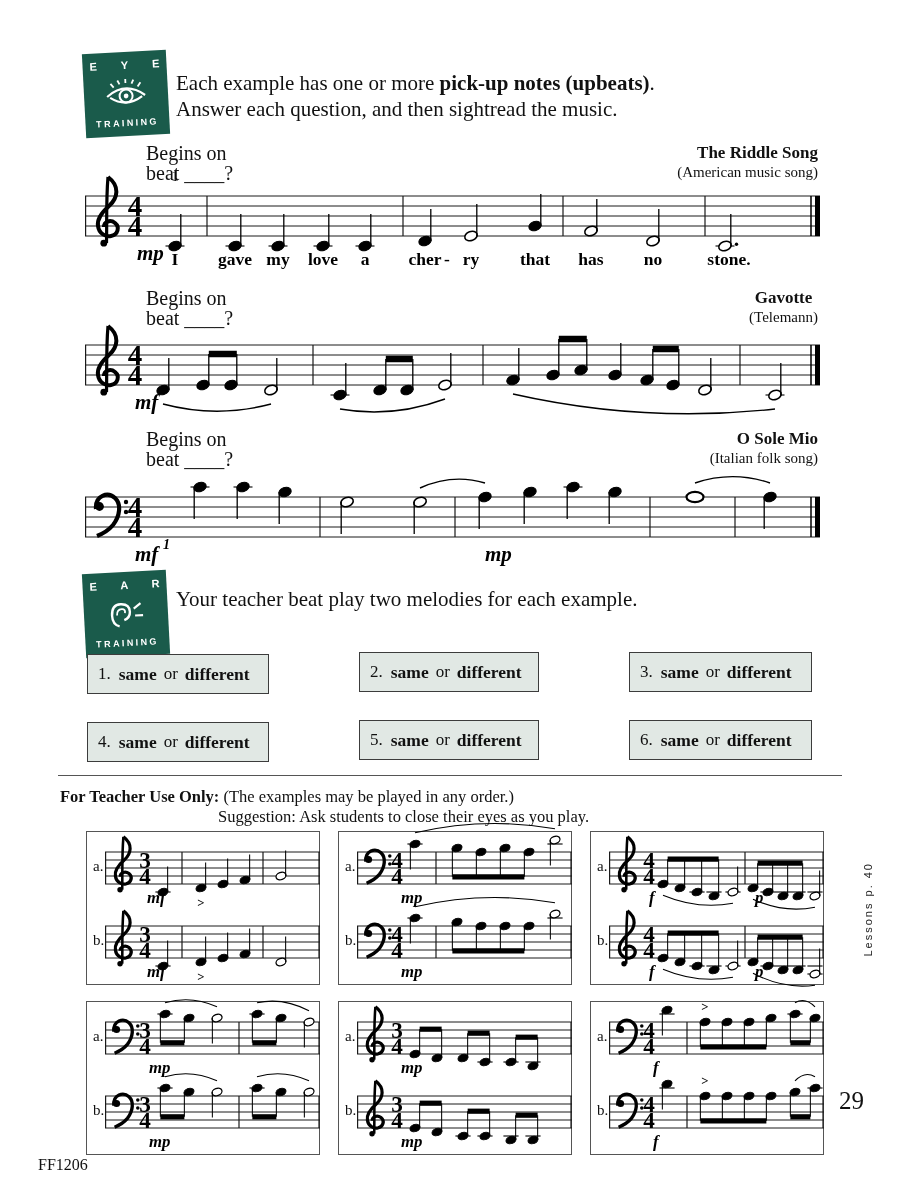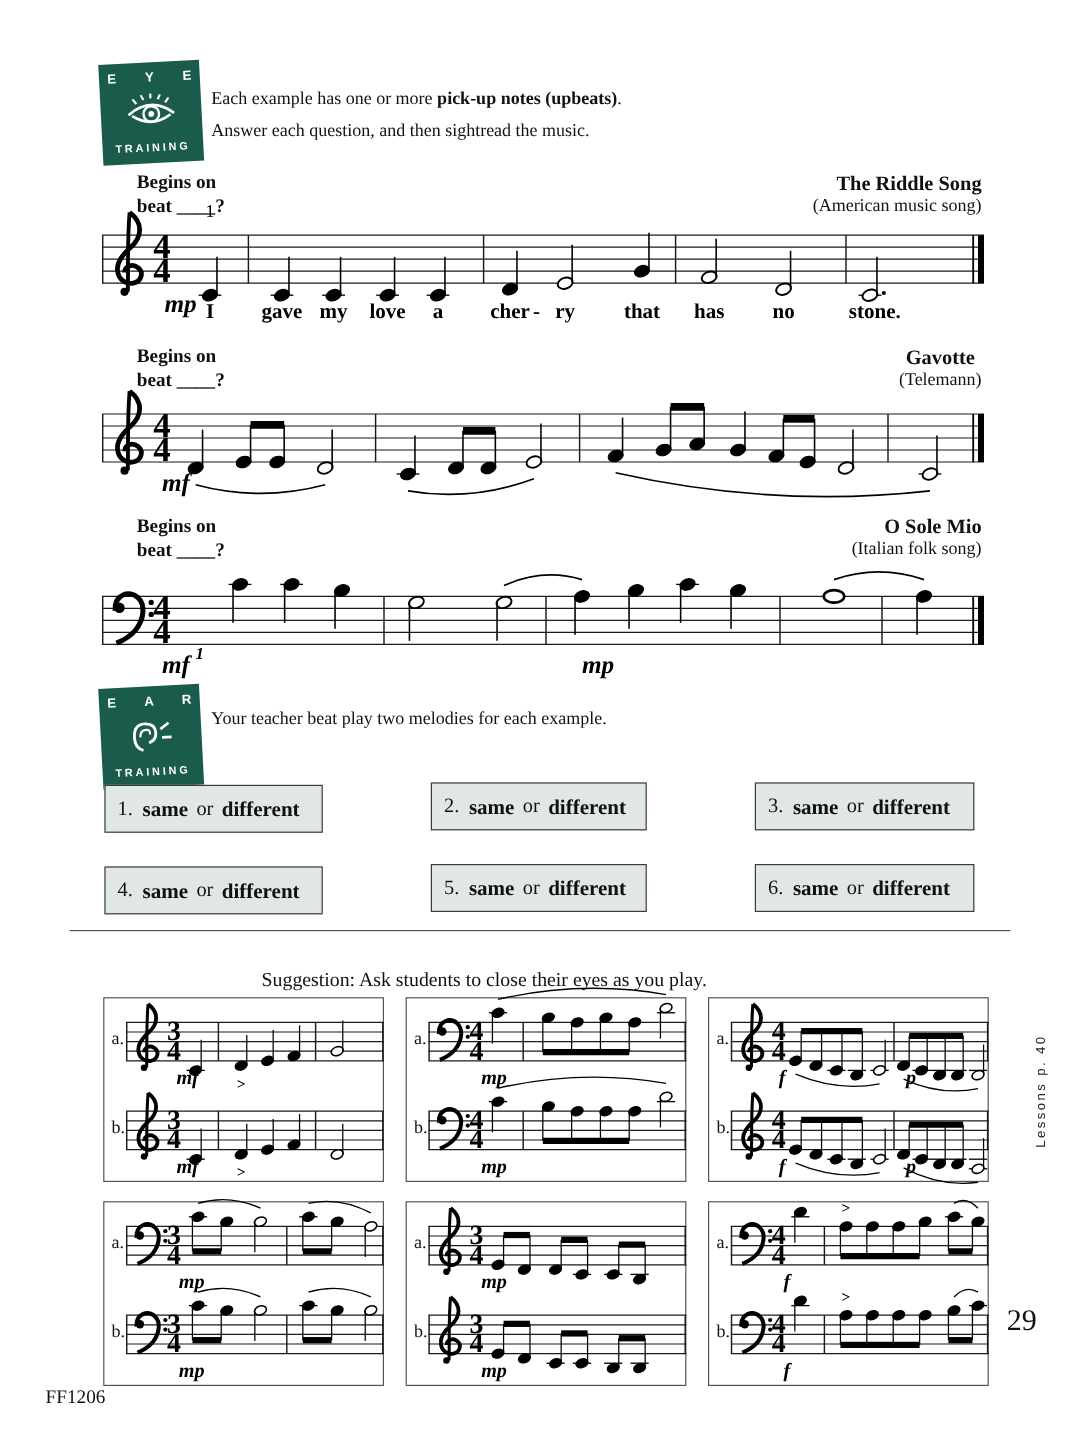--- a/index.html
+++ b/index.html
@@ -9,22 +9,22 @@
   
   .badge{width:84px;height:84px;background:#1a5b4b;transform:rotate(-3deg);
          display:flex;flex-direction:column;justify-content:space-between;
          padding:7px 7px 8px 7px;box-sizing:border-box;}
   .badge .letters{display:flex;justify-content:space-between;
          font-family:"Liberation Sans",sans-serif;font-weight:bold;color:#fff;font-size:11px;}
   .badge .bottom{font-family:"Liberation Sans",sans-serif;font-weight:bold;color:#fff;
          font-size:9px;letter-spacing:2.4px;text-align:center;white-space:nowrap;}
   .badge .icon{align-self:center;}
   
-  .intro{font-size:15px;line-height:26px;width:580px;}
-  .prompt{font-weight:bold;font-size:16px;line-height:20px;}
+  .intro{font-size:21px;line-height:26px;width:580px;}
+  .prompt{font-weight:normal;font-size:20px;line-height:20px;margin-left:32px;}
   .songtitle{text-align:right;}
   .songtitle .t{font-weight:bold;font-size:17px;line-height:20px;}
   .songtitle .s{font-size:15px;line-height:19px;}
   
   .choice{background:#e1e8e4;border:1.5px solid #3c3c3c;height:40px;
           display:flex;align-items:center;font-size:17px;box-sizing:border-box;padding-left:10px;}
   .choice .num{margin-right:8px;}
   .choice b{font-size:17.5px;}
   .choice .or{margin:0 7px;}
   
@@ -323,20 +323,23 @@
       <b>different</b>
   </div>
   <div class="abs choice" style="left:629px;top:720px;width:183px;">
     <span class="num">6.</span>
       <b>same</b>
       <span class="or">or</span>
       <b>different</b>
   </div>
 
   <div class="abs hr" style="left:58px;top:775px;width:784px;"></div>
+  <div class="abs teacher-head" style="left:60px;top:787px;">
+    <b>For Teacher Use Only:</b><span> (The examples may be played in any order.)</span>
+  </div>
   <div class="abs teacher-head" style="left:218px;top:807px;">Suggestion: Ask students to close their eyes as you play.</div>
 
   <div class="abs tbox" style="left:86px;top:831px;">
     <div class="trow"><span class="lbl">a.</span><span><svg width="219" height="70" style="overflow: visible;">
             <line x1="0" y1="16" x2="215" y2="16" stroke="#1a1a1a" stroke-width="1"></line>
             <line x1="0" y1="24" x2="215" y2="24" stroke="#1a1a1a" stroke-width="1"></line>
             <line x1="0" y1="32" x2="215" y2="32" stroke="#1a1a1a" stroke-width="1"></line>
             <line x1="0" y1="40" x2="215" y2="40" stroke="#1a1a1a" stroke-width="1"></line>
             <line x1="0" y1="48" x2="215" y2="48" stroke="#1a1a1a" stroke-width="1"></line>
             <line x1="0.6" y1="16" x2="0.6" y2="48" stroke="#1a1a1a" stroke-width="1.2"></line>

